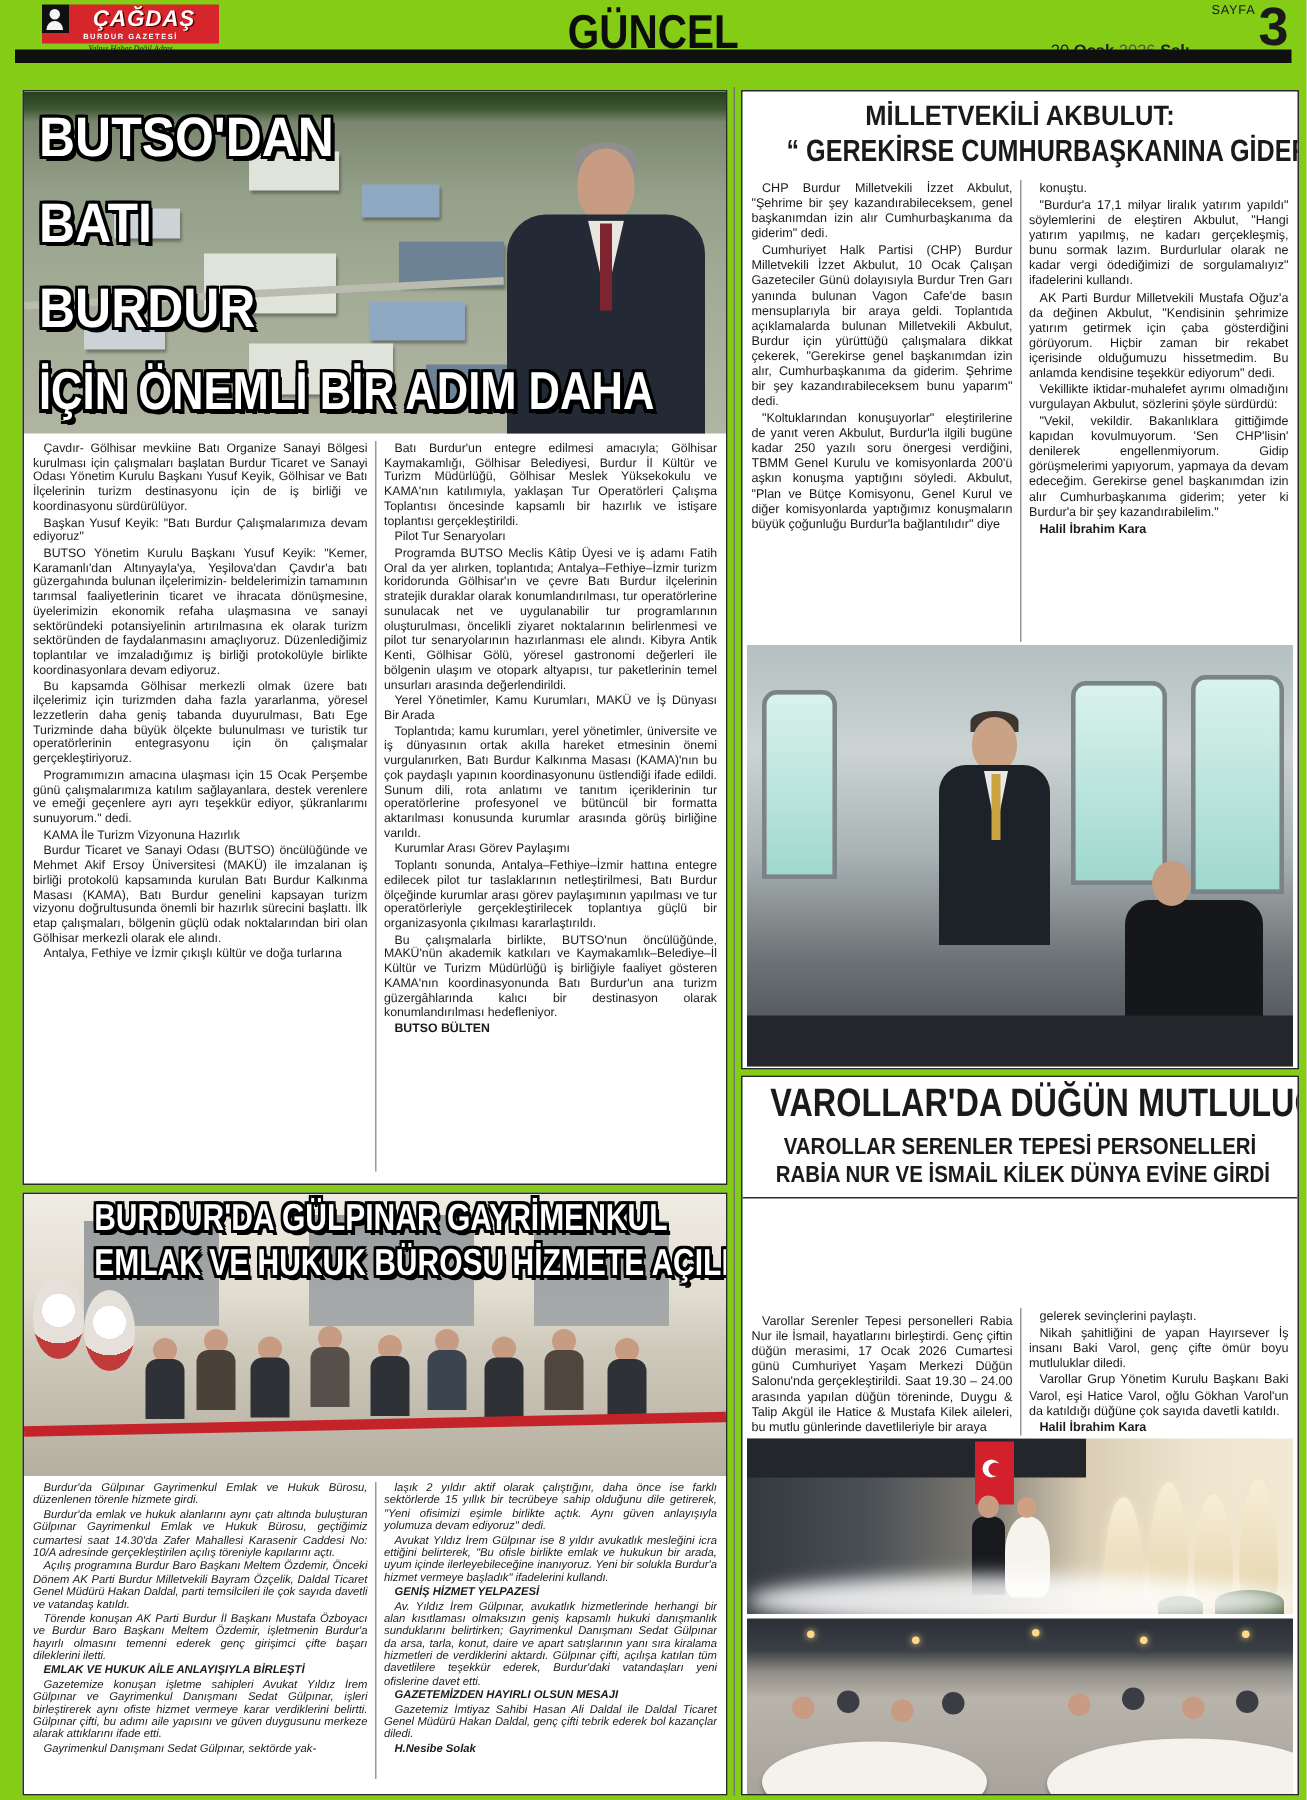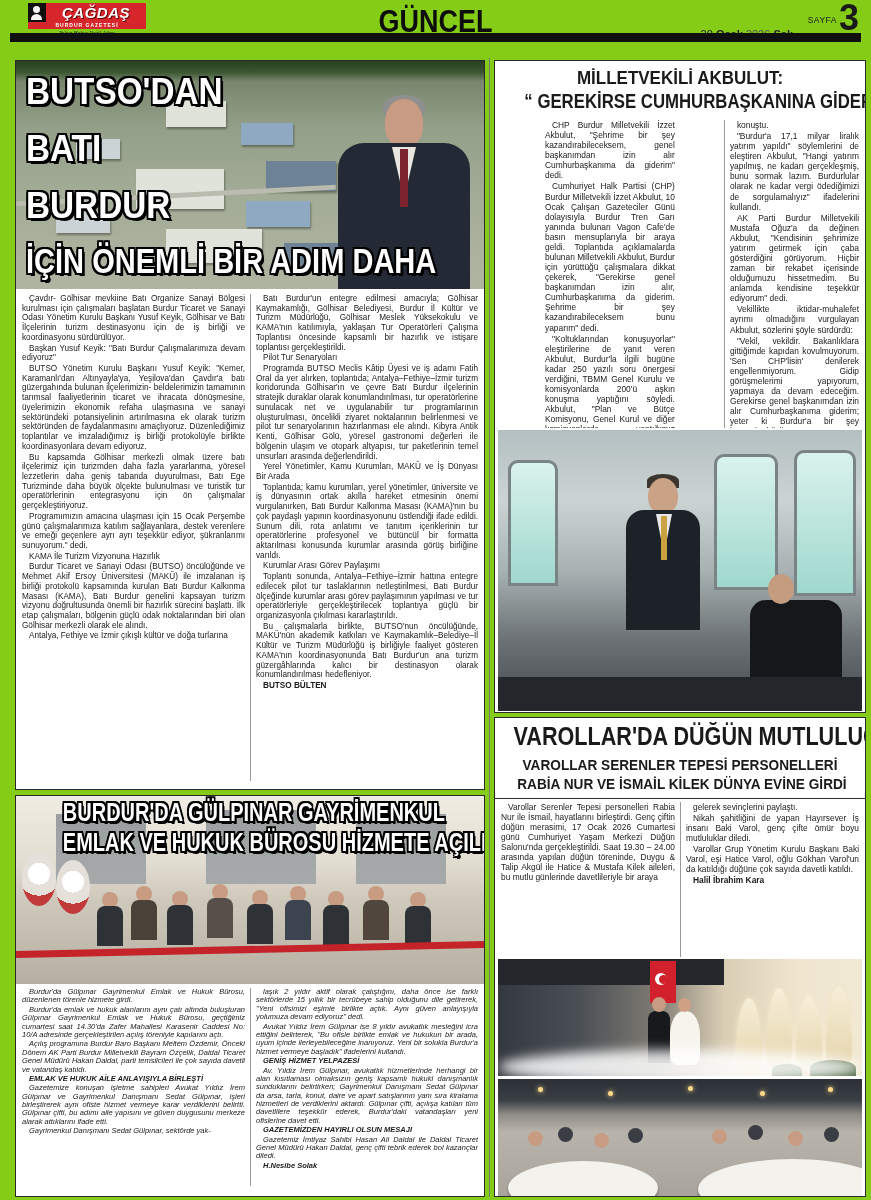--- a/index.html
+++ b/index.html
@@ -20,21 +20,21 @@
               line-height:7px;text-align:center;letter-spacing:1px;}
   .logo-tagline{font-size:5.5px;font-style:italic;color:#222;text-align:center;
                 font-family:"Liberation Serif", serif;margin-top:1px;}
   .section-title{position:absolute;left:0;right:0;top:4px;text-align:center;
                  font-size:27px;font-weight:900;letter-spacing:0;color:#0d0d0d;
                  transform:scaleY(1.18);transform-origin:top center;}
   .date-block{position:absolute;right:78px;top:28px;font-size:11px;color:#222;white-space:nowrap;}
   .date-block .b{font-weight:bold;}
   .date-block .y{color:#555;}
   .pagenum-block{position:absolute;right:12px;top:1px;display:flex;align-items:flex-start;}
-  .pagenum-label{font-size:8.5px;margin-top:14px;margin-right:2px;letter-spacing:.5px;}
+  .pagenum-label{font-size:8.5px;margin-right:2px;letter-spacing:.5px;}
   .pagenum-digit{font-size:36px;font-weight:bold;line-height:34px;}
   .top-bar{position:absolute;left:10px;right:10px;top:33px;height:9px;background:#101010;}
 
   .v-divider{position:absolute;left:489px;top:58px;width:1px;height:1139px;background:#777;}
 
   
   .artbox{position:absolute;border:1px solid #2a2a2a;background:#fff;box-sizing:border-box;overflow:hidden;}
   #box-butso   {left:15px; top:60px;  width:470px; height:730px;}
   #box-gulpinar{left:15px; top:795px; width:470px; height:402px;}
   #box-akbulut {left:494px;top:60px;  width:372px; height:653px;}
@@ -49,24 +49,24 @@
 
   #box-butso .cols{padding:5px 6px 2px 6px;height:494px;}
   #box-butso .textcol{width:229px;font-size:8.2px;line-height:1.185;padding-right:5px;}
   #box-butso .textcol+.textcol{padding-left:5px;padding-right:0;}
 
   #box-gulpinar .cols{padding:4px 6px 2px 6px;height:204px;font-style:italic;}
   #box-gulpinar .textcol{width:229px;font-size:7.5px;line-height:1.12;padding-right:5px;}
   #box-gulpinar .textcol+.textcol{padding-left:5px;padding-right:0;}
 
   #box-akbulut .cols{padding:3px 6px 2px 6px;height:313px;}
-  #box-akbulut .textcol{width:180px;font-size:8.4px;line-height:1.2;padding-right:5px;margin-left:44px;}
+  #box-akbulut .textcol{width:180px;font-size:8.4px;line-height:1.2;padding-right:5px;}
   #box-akbulut .textcol+.textcol{padding-left:5px;padding-right:0;}
 
-  #box-varollar .cols{padding:3px 6px 2px 6px;height:160px;}
+  #box-varollar .cols{padding:3px 6px 2px 6px;height:160px;align-items:flex-end;}
   #box-varollar .textcol{width:180px;font-size:8.4px;line-height:1.2;padding-right:5px;}
   #box-varollar .textcol+.textcol{padding-left:5px;padding-right:0;}
 
   
   .outline-line{font-weight:900;color:#fff;white-space:nowrap;
      text-shadow:2px 2px 0 #000,-2px -2px 0 #000,2px -2px 0 #000,-2px 2px 0 #000,
                  0 2px 0 #000,2px 0 0 #000,0 -2px 0 #000,-2px 0 0 #000,3px 3px 0 #000;}
 
   .butso-hl{position:absolute;left:10px;top:12px;}
   .butso-hl .l{font-size:37px;line-height:1;transform:scaleX(.9);transform-origin:left;margin-bottom:20px;}
@@ -259,20 +259,21 @@
       <div class="gulpinar-hl">
         <div class="outline-line l">BURDUR'DA GÜLPINAR GAYRİMENKUL</div>
         <div class="outline-line l">EMLAK VE HUKUK BÜROSU HİZMETE AÇILDI</div>
       </div>
     </div>
     <div class="cols">
       <div class="textcol">
           <p>Burdur'da Gülpınar Gayrimenkul Emlak ve Hukuk Bürosu, düzenlenen törenle hizmete girdi.</p>
           <p>Burdur'da emlak ve hukuk alanlarını aynı çatı altında buluşturan Gülpınar Gayrimenkul Emlak ve Hukuk Bürosu, geçtiğimiz cumartesi saat 14.30'da Zafer Mahallesi Karasenir Caddesi No: 10/A adresinde gerçekleştirilen açılış töreniyle kapılarını açtı.</p>
           <p>Açılış programına Burdur Baro Başkanı Meltem Özdemir, Önceki Dönem AK Parti Burdur Milletvekili Bayram Özçelik, Daldal Ticaret Genel Müdürü Hakan Daldal, parti temsilcileri ile çok sayıda davetli ve vatandaş katıldı.</p>
+          <p>Törende konuşan AK Parti Burdur İl Başkanı Mustafa Özboyacı ve Burdur Baro Başkanı Meltem Özdemir, işletmenin Burdur'a hayırlı olmasını temenni ederek genç girişimci çifte başarı dileklerini iletti.</p>
           <p class="b">EMLAK VE HUKUK AİLE ANLAYIŞIYLA BİRLEŞTİ</p>
           <p>Gazetemize konuşan işletme sahipleri Avukat Yıldız İrem Gülpınar ve Gayrimenkul Danışmanı Sedat Gülpınar, işleri birleştirerek aynı ofiste hizmet vermeye karar verdiklerini belirtti. Gülpınar çifti, bu adımı aile yapısını ve güven duygusunu merkeze alarak attıklarını ifade etti.</p>
           <p>Gayrimenkul Danışmanı Sedat Gülpınar, sektörde yak-</p>
         </div>
       <div class="textcol col-sep">
           <p>laşık 2 yıldır aktif olarak çalıştığını, daha önce ise farklı sektörlerde 15 yıllık bir tecrübeye sahip olduğunu dile getirerek, "Yeni ofisimizi eşimle birlikte açtık. Aynı güven anlayışıyla yolumuza devam ediyoruz" dedi.</p>
           <p>Avukat Yıldız İrem Gülpınar ise 8 yıldır avukatlık mesleğini icra ettiğini belirterek, "Bu ofisle birlikte emlak ve hukukun bir arada, uyum içinde ilerleyebileceğine inanıyoruz. Yeni bir solukla Burdur'a hizmet vermeye başladık" ifadelerini kullandı.</p>
           <p class="b">GENİŞ HİZMET YELPAZESİ</p>
           <p>Av. Yıldız İrem Gülpınar, avukatlık hizmetlerinde herhangi bir alan kısıtlaması olmaksızın geniş kapsamlı hukuki danışmanlık sunduklarını belirtirken; Gayrimenkul Danışmanı Sedat Gülpınar da arsa, tarla, konut, daire ve apart satışlarının yanı sıra kiralama hizmetleri de verdiklerini aktardı. Gülpınar çifti, açılışa katılan tüm davetlilere teşekkür ederek, Burdur'daki vatandaşları yeni ofislerine davet etti.</p>
           <p class="b">GAZETEMİZDEN HAYIRLI OLSUN MESAJI</p>

